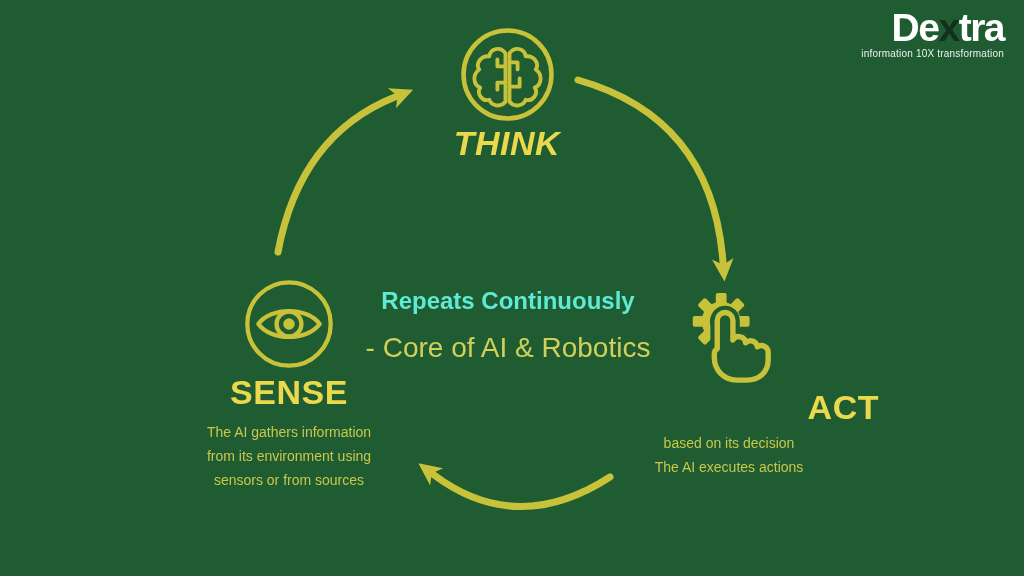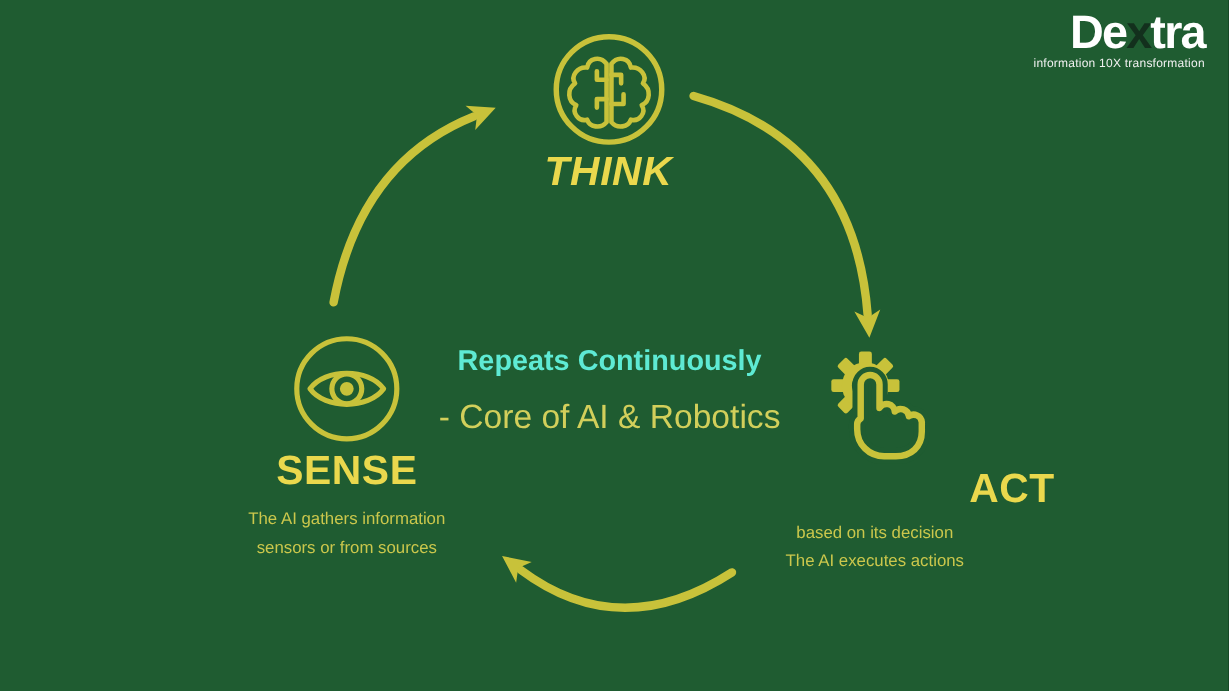--- a/index.html
+++ b/index.html
@@ -76,20 +76,21 @@
   <div class="node node-sense">
     <svg class="icon" width="92" height="92" viewBox="0 0 96 96">
       <circle cx="48" cy="48" r="43.5" fill="none" stroke="#c8c23a" stroke-width="4.5"></circle>
       <path d="M16,48 C29,30 67,30 80,48 C67,66 29,66 16,48 Z" fill="none" stroke="#c8c23a" stroke-width="4.5" stroke-linejoin="round"></path>
       <circle cx="48" cy="48" r="13" fill="none" stroke="#c8c23a" stroke-width="4.5"></circle>
       <circle cx="48" cy="48" r="6" fill="#c8c23a"></circle>
     </svg>
     <div class="node-label">SENSE</div>
     <div class="node-desc">
       <div class="desc-line">The AI gathers information</div>
+      <div class="desc-line">from its environment using</div>
       <div class="desc-line">sensors or from sources</div>
     </div>
   </div>
 
   <div class="node node-act">
     <svg class="icon" width="94" height="94" viewBox="0 0 96 96">
       <g transform="translate(40,30)" fill="#c8c23a">
         <rect x="-5.5" y="-29" width="11" height="12" rx="2"></rect>
         <rect x="-5.5" y="-29" width="11" height="12" rx="2" transform="rotate(45)"></rect>
         <rect x="-5.5" y="-29" width="11" height="12" rx="2" transform="rotate(90)"></rect>

